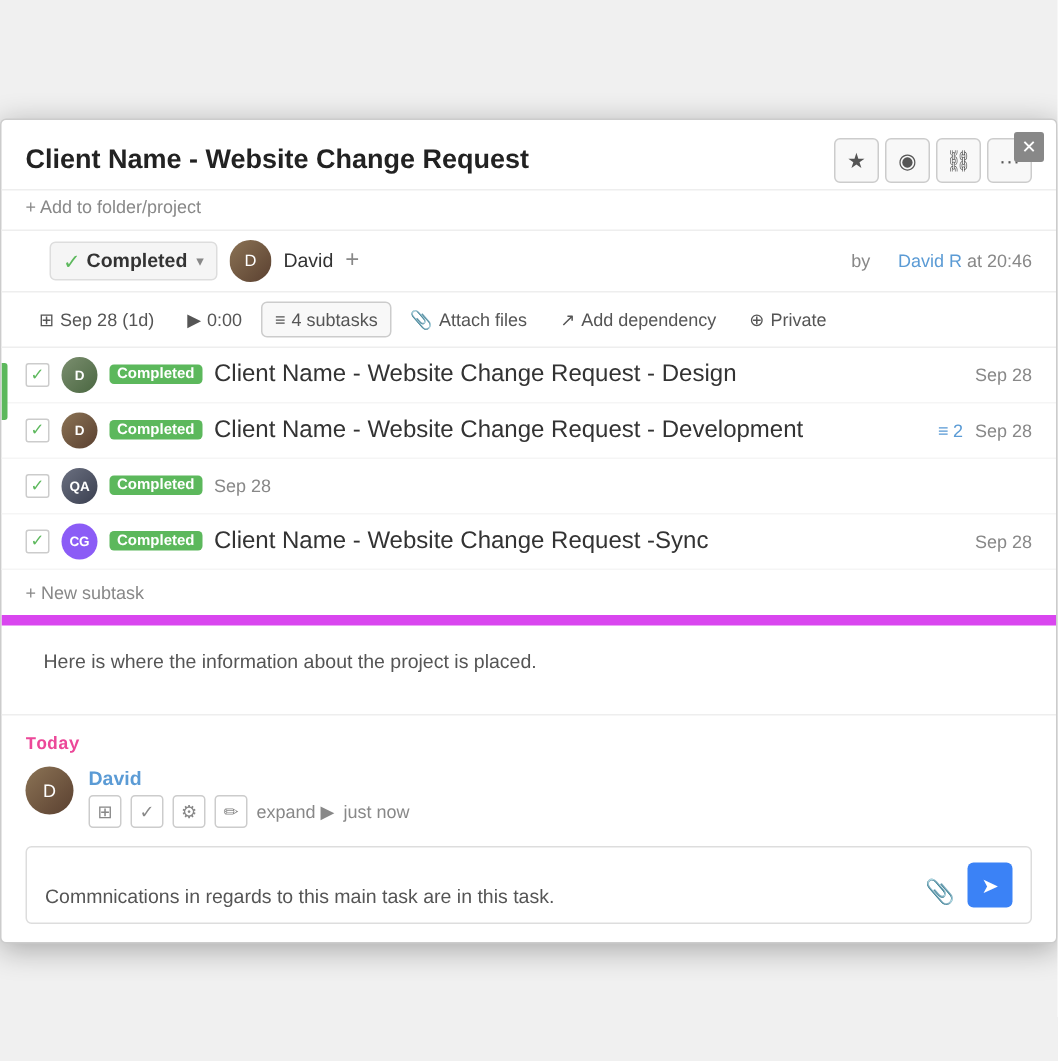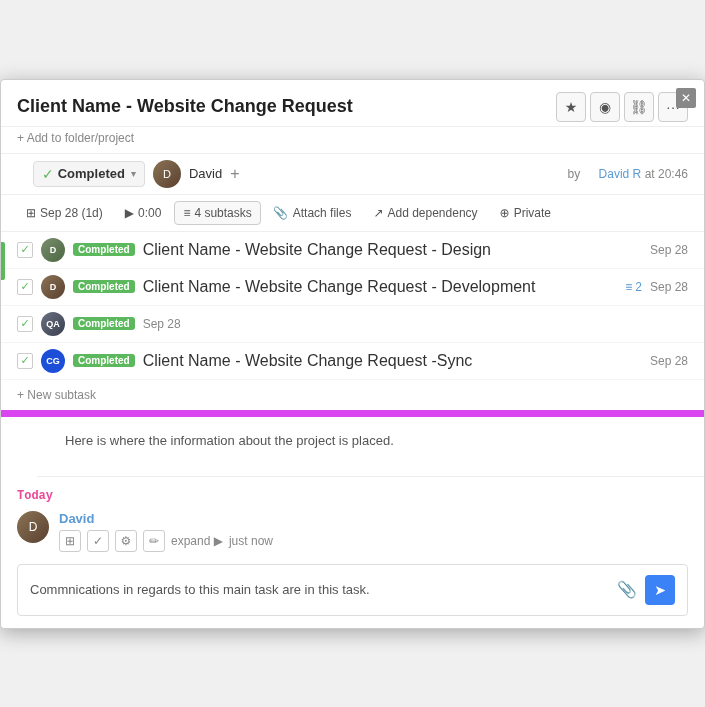--- a/index.html
+++ b/index.html
@@ -240,21 +240,20 @@
       font-size: 12px;
       cursor: pointer;
       border-bottom: 7px solid #d946ef;
     }
     .description-section {
       padding: 16px 28px 12px;
       border-bottom: 1px solid #eee;
       color: #555;
       font-size: 13px;
       min-height: 60px;
-      margin-left: 36px;
     }
     .activity-section {
       padding: 12px 16px 0;
     }
     .activity-date {
       font-size: 12px;
       font-weight: 600;
       color: #ec4899;
       margin-bottom: 8px;
       font-family: Liberation Mono, monospace;
@@ -308,21 +307,21 @@
     .activity-time {
       color: #888;
       font-size: 12px;
     }
     .comment-box {
       margin: 12px 16px;
       border: 1px solid #ddd;
       border-radius: 4px;
       padding: 10px 12px;
       display: flex;
-      align-items: center;
+      align-items: flex-end;
       gap: 8px;
     }
     .comment-text {
       flex: 1;
       color: #555;
       font-size: 13px;
     }
     .comment-attach {
       color: #aaa;
       font-size: 16px;
@@ -461,21 +460,21 @@
 
     <div class="subtask-row">
       <div class="subtask-checkbox">✓</div>
       <div class="subtask-avatar-placeholder" style="background:linear-gradient(135deg,#6b7080,#3a3f50);">QA</div>
       <span class="completed-badge">Completed</span>
       <span class="subtask-date">Sep 28</span>
     </div>
 
     <div class="subtask-row">
       <div class="subtask-checkbox">✓</div>
-      <div class="subtask-avatar-placeholder" style="background:#1d4ed8;">CG</div>
+      <div class="subtask-avatar-placeholder" style="background:#8b5cf6;">CG</div>
       <span class="completed-badge">Completed</span>
       <span class="subtask-title">Client Name - Website Change Request -Sync</span>
       <span class="subtask-date">Sep 28</span>
     </div>
   </div>
 
   <div class="new-subtask">
     <span>+ New subtask</span>
   </div>
 

